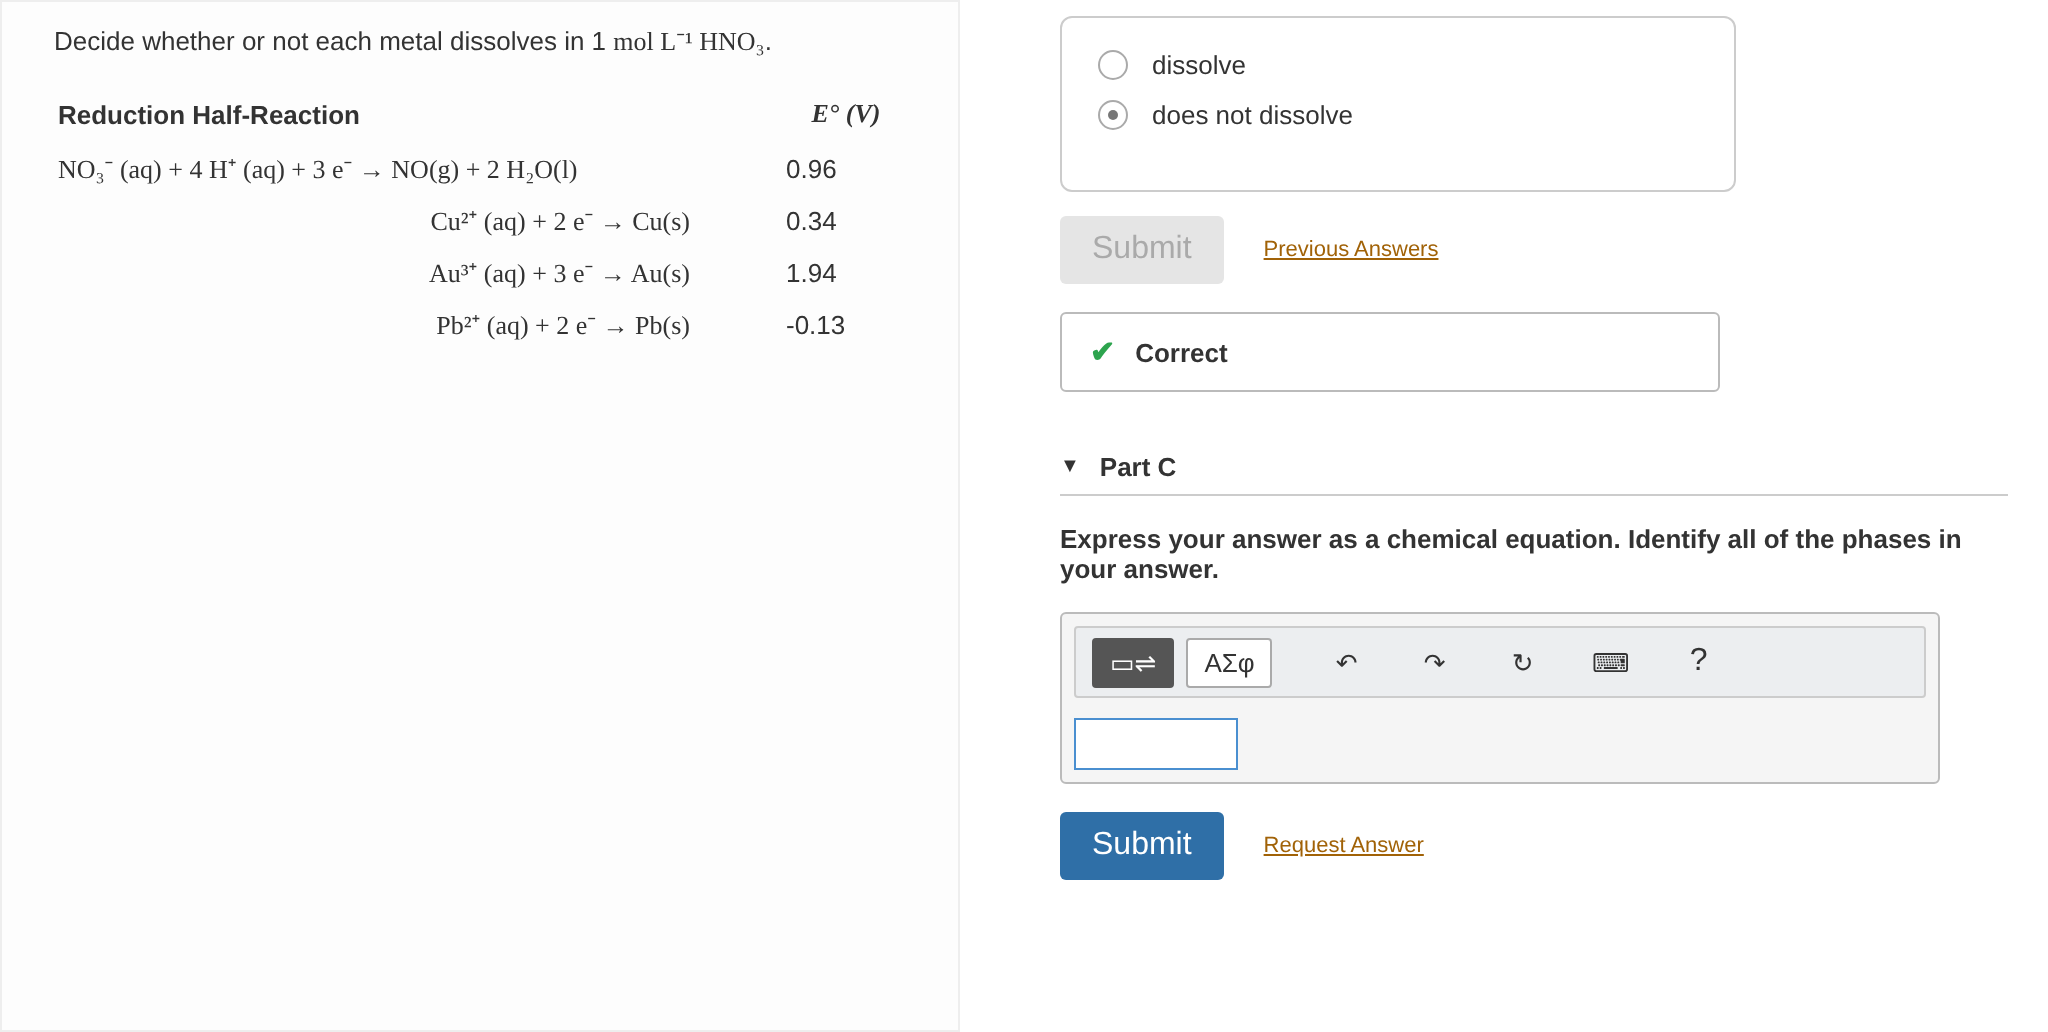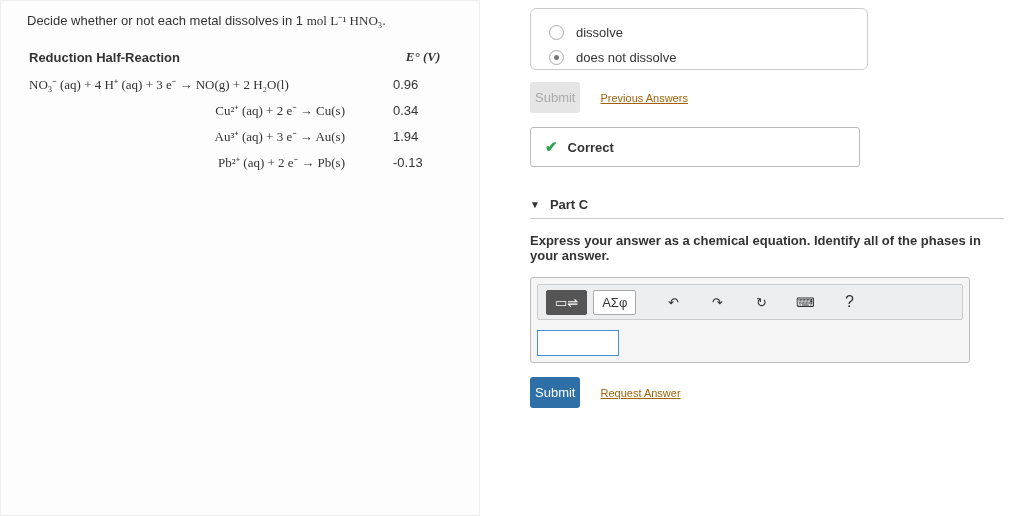--- a/index.html
+++ b/index.html
@@ -29,34 +29,34 @@
   table.pot { border-collapse: collapse; width: 450px; }
   table.pot th { font-weight: bold; text-align: left; padding: 6px 8px; }
   table.pot th.ev { text-align: center; width: 80px; }
   table.pot td { padding: 4px 8px; }
   table.pot td.eq { text-align: right; padding-right: 30px; }
   table.pot td.val { text-align: left; padding-left: 18px; }
 
   .option-box {
     border: 1px solid #ccc;
     border-radius: 6px;
-    padding: 12px 18px 0 18px;
+    padding: 12px 18px 14px 18px;
     margin-bottom: 12px;
     width: 300px;
   }
   .opt-row { display: flex; align-items: center; margin: 4px 0 10px 0; gap: 12px; }
   .radio {
     width: 13px; height: 13px; border: 1px solid #aaa; border-radius: 50%;
     display: inline-flex; align-items: center; justify-content: center;
   }
   .radio.sel::after { content: ""; width: 5px; height: 5px; background: #777; border-radius: 50%; }
 
   .submit-row { display: flex; align-items: center; gap: 20px; margin-bottom: 14px; }
   .btn {
-    padding: 7px 4px; font-size: 13px; border-radius: 3px; cursor: pointer;
+    padding: 7px 15px; font-size: 16px; border-radius: 3px; cursor: pointer;
     border: 1px solid transparent;
   }
   .btn-disabled { background: #e5e5e5; color: #aaa; cursor: default; }
   .btn-primary { background: #2f6fa7; color: #fff; }
   .link { color: #a16207; text-decoration: underline; font-weight: normal; font-size: 11px; cursor: pointer; }
 
   .correct-box {
     border: 1px solid #bbb; border-radius: 3px;
     padding: 10px 14px; width: 300px; margin-bottom: 24px;
     display: flex; align-items: center; gap: 10px; font-weight: bold;
@@ -127,21 +127,21 @@
     </table>
 </div>
 
 <div class="right-pane">
 
   <div class="option-box">
     <div class="opt-row">
       <span class="radio"></span>
       <span>dissolve</span>
     </div>
-    <div class="opt-row" style="margin-bottom:4px;align-items:center;">
+    <div class="opt-row" style="margin-bottom:16px;align-items:center;">
       <span class="radio sel"></span>
       <span>does not dissolve</span>
     </div>
   </div>
 
   <div class="submit-row">
     <span class="btn btn-disabled">Submit</span>
     <span class="link">Previous Answers</span>
   </div>
 

